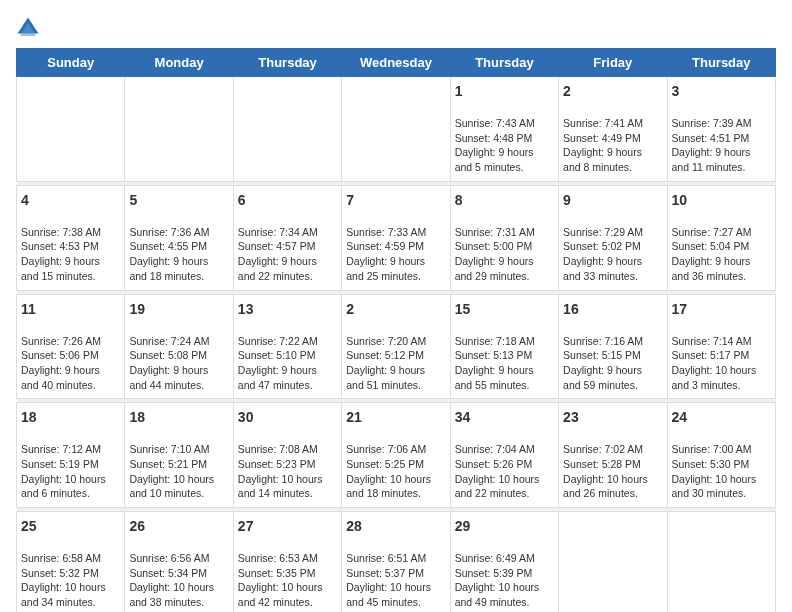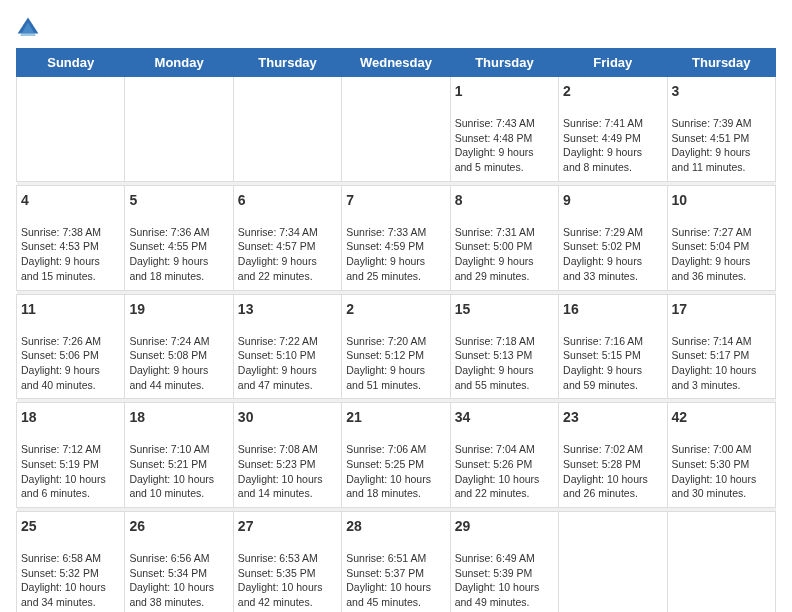--- a/index.html
+++ b/index.html
@@ -262,21 +262,21 @@
         </td>
         <td>
           <span class="day-number">34</span>
           <div class="day-info">Sunrise: 7:04 AM<br>Sunset: 5:26 PM<br>Daylight: 10 hours<br>and 22 minutes.</div>
         </td>
         <td>
           <span class="day-number">23</span>
           <div class="day-info">Sunrise: 7:02 AM<br>Sunset: 5:28 PM<br>Daylight: 10 hours<br>and 26 minutes.</div>
         </td>
         <td>
-          <span class="day-number">42</span>
+          <span class="day-number">24</span>
           <div class="day-info">Sunrise: 7:00 AM<br>Sunset: 5:30 PM<br>Daylight: 10 hours<br>and 30 minutes.</div>
         </td>
       </tr>
       <tr class="row-divider">
         <td></td>
         <td></td>
         <td></td>
         <td></td>
         <td></td>
         <td></td>

